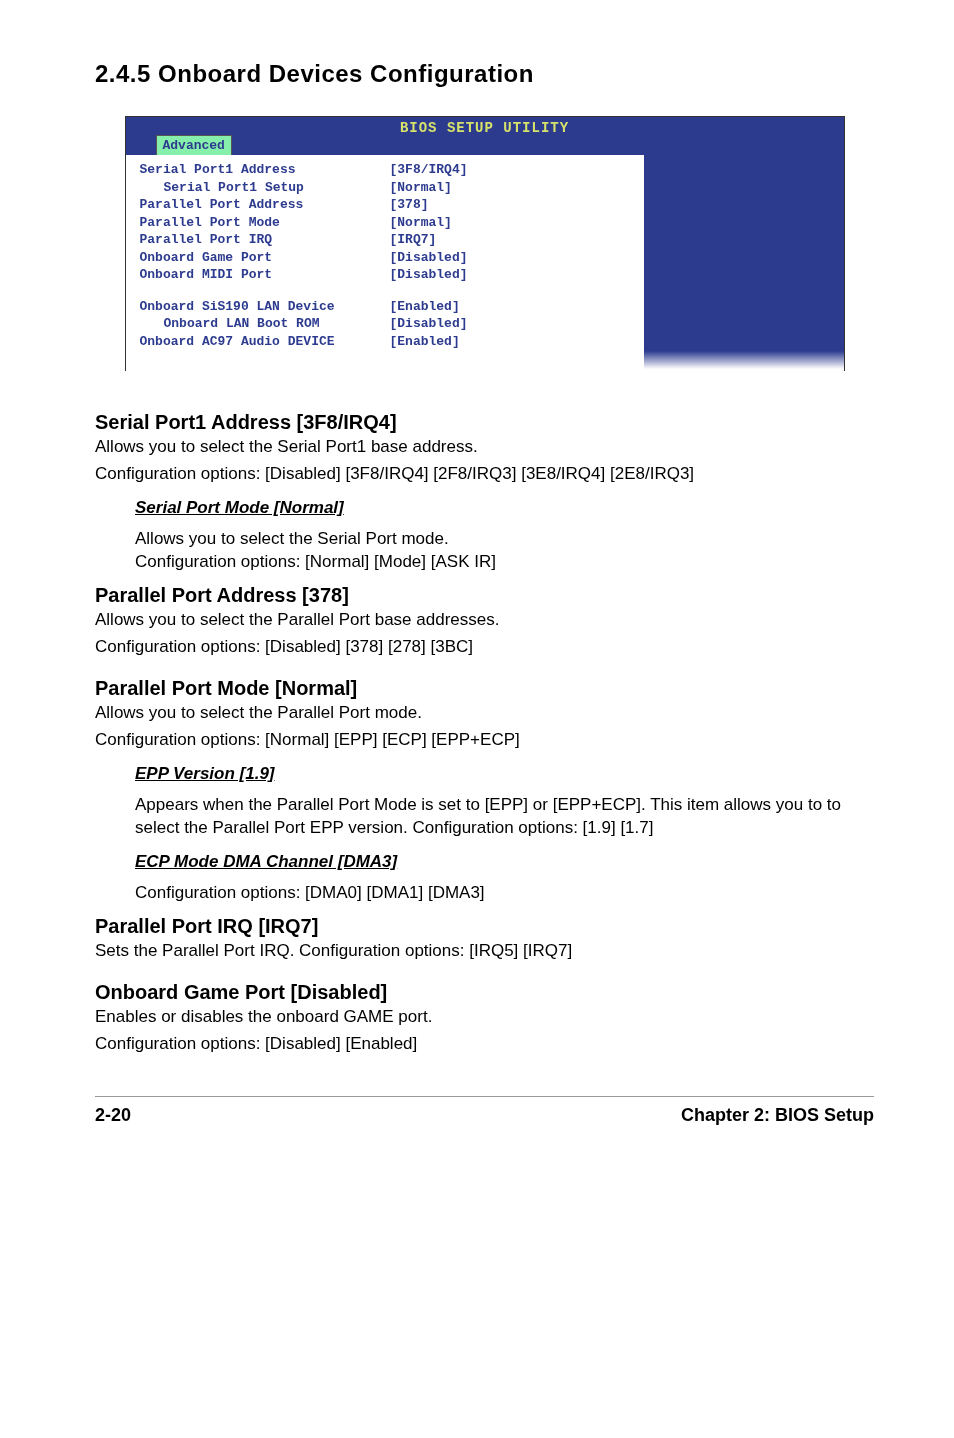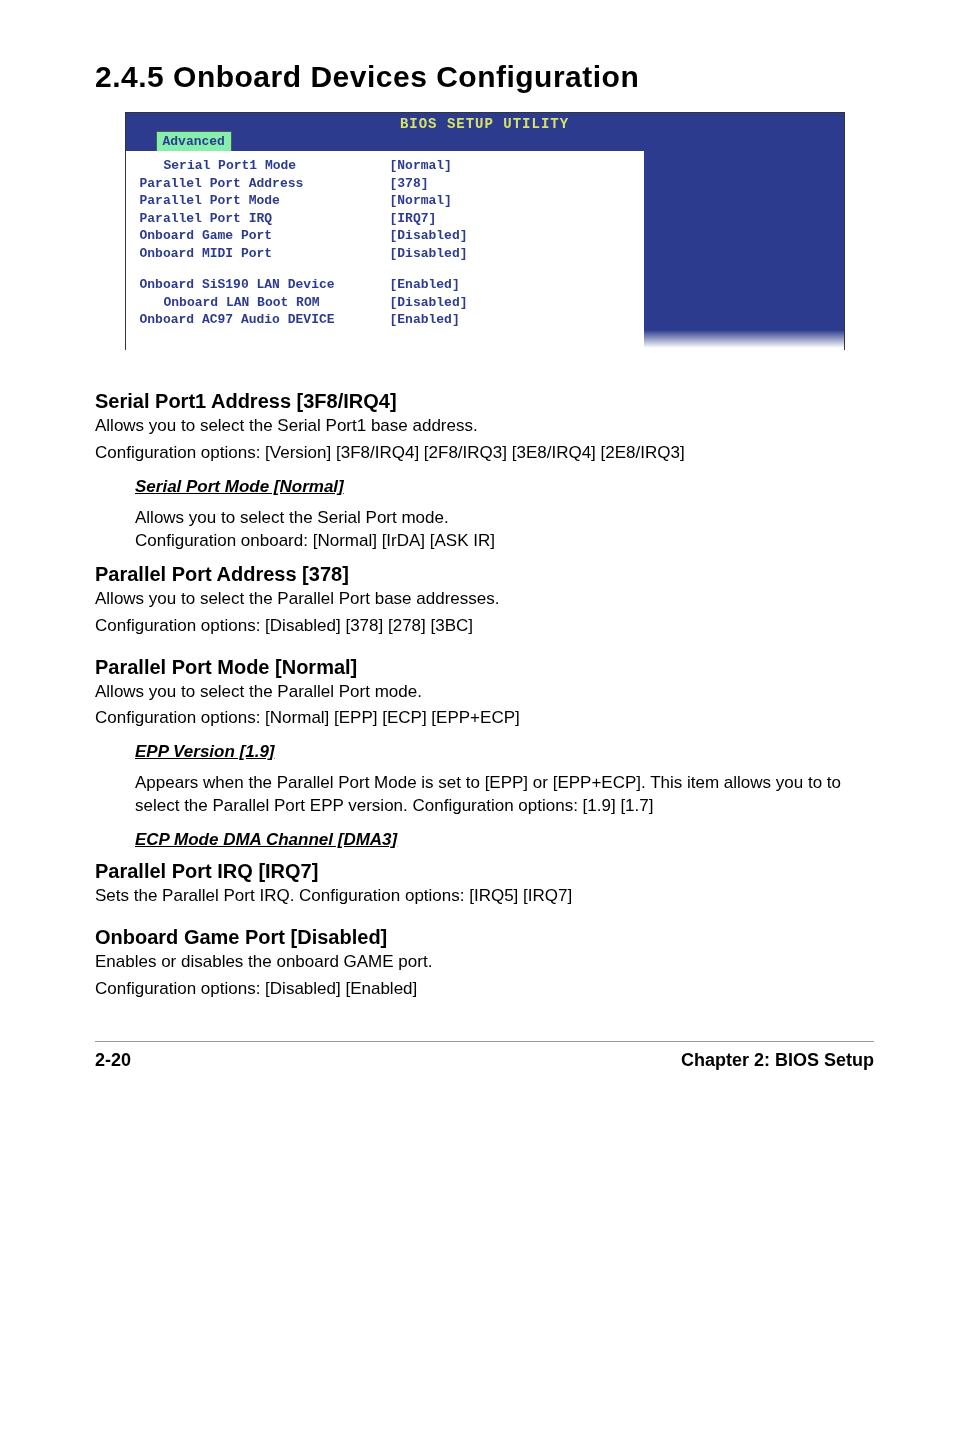--- a/index.html
+++ b/index.html
@@ -4,23 +4,23 @@
 <style>
   * { margin: 0; padding: 0; box-sizing: border-box; }
   body {
     font-family: Arial, Helvetica, sans-serif;
     background: #fff;
     color: #000;
     width: 954px;
     padding: 60px 80px 30px 95px;
   }
   .section-num {
-    font-size: 30px;
-    font-weight: bold;
-    margin-bottom: 18px;
+    font-size: 24px;
+    font-weight: bold;
+    margin-bottom: 28px;
     letter-spacing: 0.5px;
   }
   .bios-box {
     border: 1px solid #333;
     margin: 0 auto 40px auto;
     width: 720px;
     font-family: "Courier New", monospace;
     font-size: 13px;
     line-height: 1.35;
     position: relative;
@@ -122,21 +122,25 @@
 <div class="section-num">2.4.5  Onboard Devices Configuration</div>
 
 <div class="bios-box">
   <div class="bios-header">
     <div class="bios-title">BIOS SETUP UTILITY</div>
     <div class="bios-tab">Advanced</div>
   </div>
   <div class="bios-body">
     <div class="bios-left">
       <div class="bios-row">
-          <div class="bios-indent">Serial Port1 Mode</div>
+          <div class="bios-label">Serial Port1 Address</div>
+          <div class="bios-value">[3F8/IRQ4]</div>
+        </div>
+      <div class="bios-row">
+          <div class="bios-indent">Serial Port1 Setup</div>
           <div class="bios-value">[Normal]</div>
         </div>
       <div class="bios-row">
           <div class="bios-label">Parallel Port Address</div>
           <div class="bios-value">[378]</div>
         </div>
       <div class="bios-row">
           <div class="bios-label">Parallel Port Mode</div>
           <div class="bios-value">[Normal]</div>
         </div>
@@ -166,43 +170,44 @@
           <div class="bios-value">[Enabled]</div>
         </div>
     </div>
     <div class="bios-right"></div>
   </div>
   <div class="bios-fade"></div>
 </div>
 
 <h3 class="item-head">Serial Port1 Address [3F8/IRQ4]</h3>
 <p class="desc">Allows you to select the Serial Port1 base address.</p>
-<p class="desc">Configuration options: [Version] [3F8/IRQ4] [2F8/IRQ3] [3E8/IRQ4] [2E8/IRQ3]</p>
+<p class="desc">Configuration options: [Disabled] [3F8/IRQ4] [2F8/IRQ3] [3E8/IRQ4] [2E8/IRQ3]</p>
 
 <div class="sub-block">
   <div class="sub-head">Serial Port Mode [Normal]</div>
   <p class="sub-desc">Allows you to select the Serial Port mode.</p>
-  <p class="sub-desc">Configuration onboard: [Normal] [IrDA] [ASK IR]</p>
+  <p class="sub-desc">Configuration options: [Normal] [Mode] [ASK IR]</p>
 </div>
 
 <h3 class="item-head">Parallel Port Address [378]</h3>
 <p class="desc">Allows you to select the Parallel Port base addresses.</p>
 <p class="desc">Configuration options: [Disabled] [378] [278] [3BC]</p>
 
 <h3 class="item-head" style="margin-top:18px">Parallel Port Mode [Normal]</h3>
 <p class="desc">Allows you to select the Parallel Port mode.</p>
 <p class="desc">Configuration options: [Normal] [EPP] [ECP] [EPP+ECP]</p>
 
 <div class="sub-block">
   <div class="sub-head">EPP Version [1.9]</div>
   <p class="sub-desc">Appears when the Parallel Port Mode is set to [EPP] or [EPP+ECP]. This item allows you to to select the Parallel Port EPP version. Configuration options: [1.9] [1.7]</p>
 </div>
 
 <div class="sub-block">
   <div class="sub-head">ECP Mode DMA Channel [DMA3]</div>
+  <p class="sub-desc">Configuration options: [DMA0] [DMA1] [DMA3]</p>
 </div>
 
 <h3 class="item-head">Parallel Port IRQ [IRQ7]</h3>
 <p class="desc">Sets the Parallel Port IRQ. Configuration options: [IRQ5] [IRQ7]</p>
 
 <h3 class="item-head" style="margin-top:18px">Onboard Game Port [Disabled]</h3>
 <p class="desc">Enables or disables the onboard GAME port.</p>
 <p class="desc">Configuration options: [Disabled] [Enabled]</p>
 
 <div class="footer">

